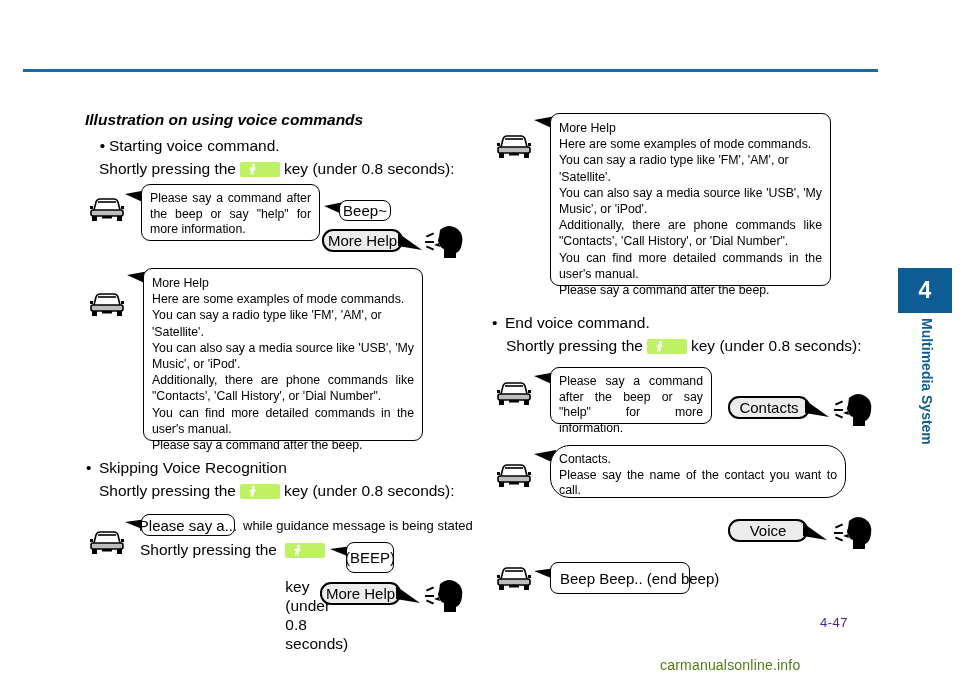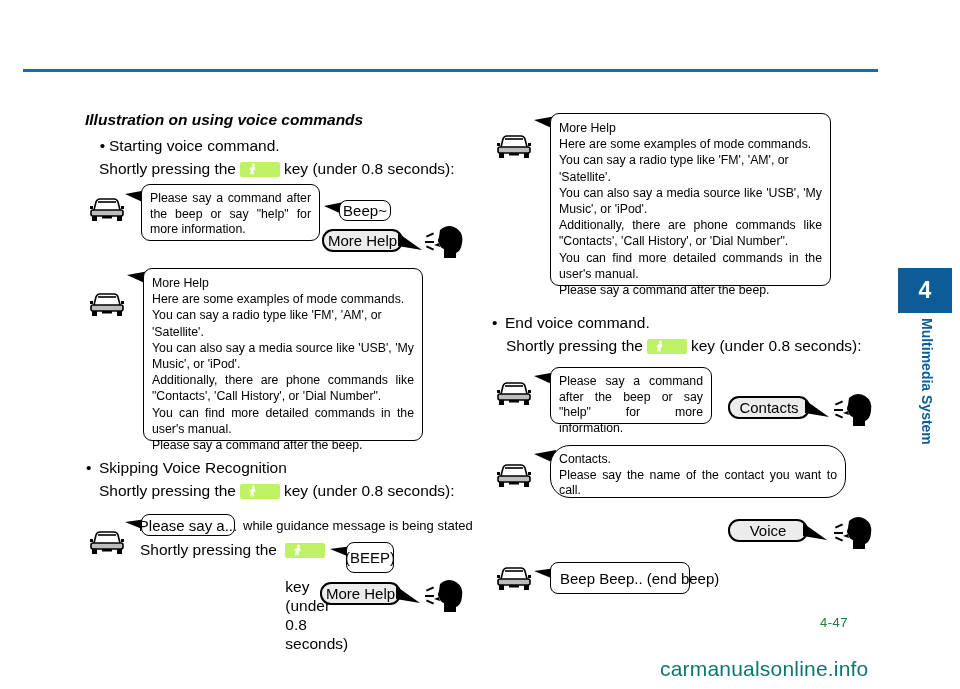--- a/index.html
+++ b/index.html
@@ -66,29 +66,29 @@
     left: 37px;
     top: 0px;
   }
 
   
   .page-number {
     position: absolute;
     left: 820px;
     top: 615px;
     font-size: 13px;
-    color: #15803d;
+    color: #4c1d95;
     letter-spacing: 0.5px;
   }
   .watermark {
     position: absolute;
     left: 660px;
     top: 657px;
-    font-size: 21px;
-    color: #0f766e;
+    font-size: 14px;
+    color: #4d7c0f;
     letter-spacing: 0.2px;
   }
 
   
   .heading {
     position: absolute;
     font-size: 15.5px;
     font-weight: bold;
     font-style: italic;
     white-space: nowrap;

